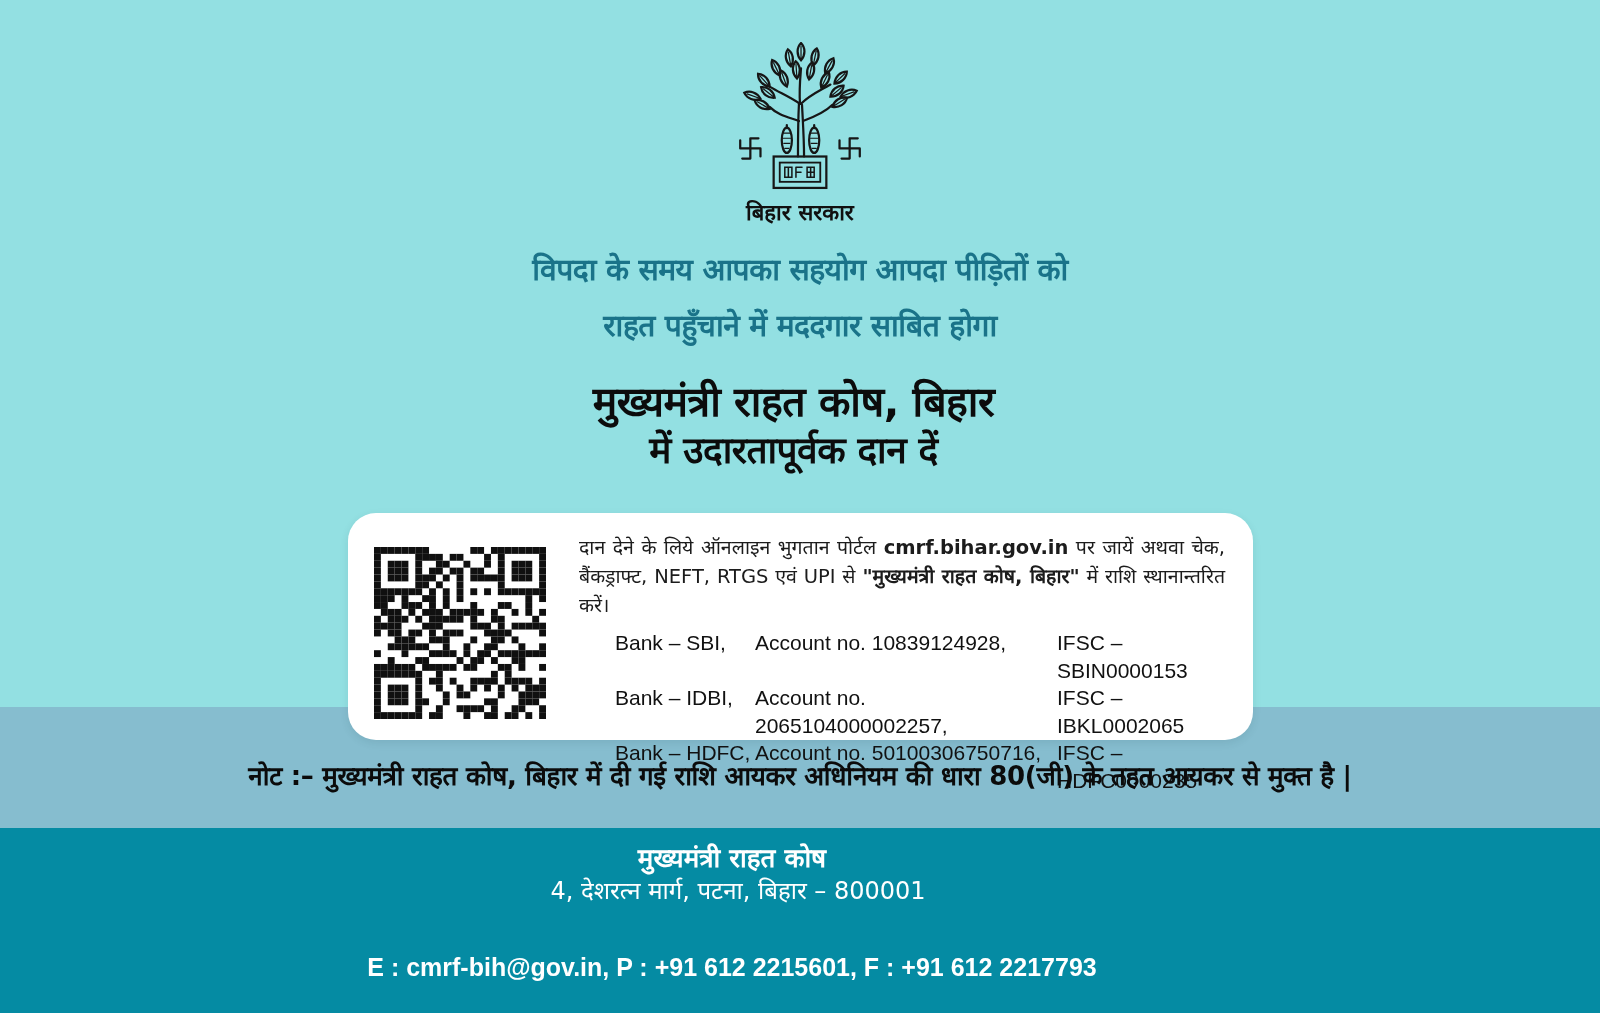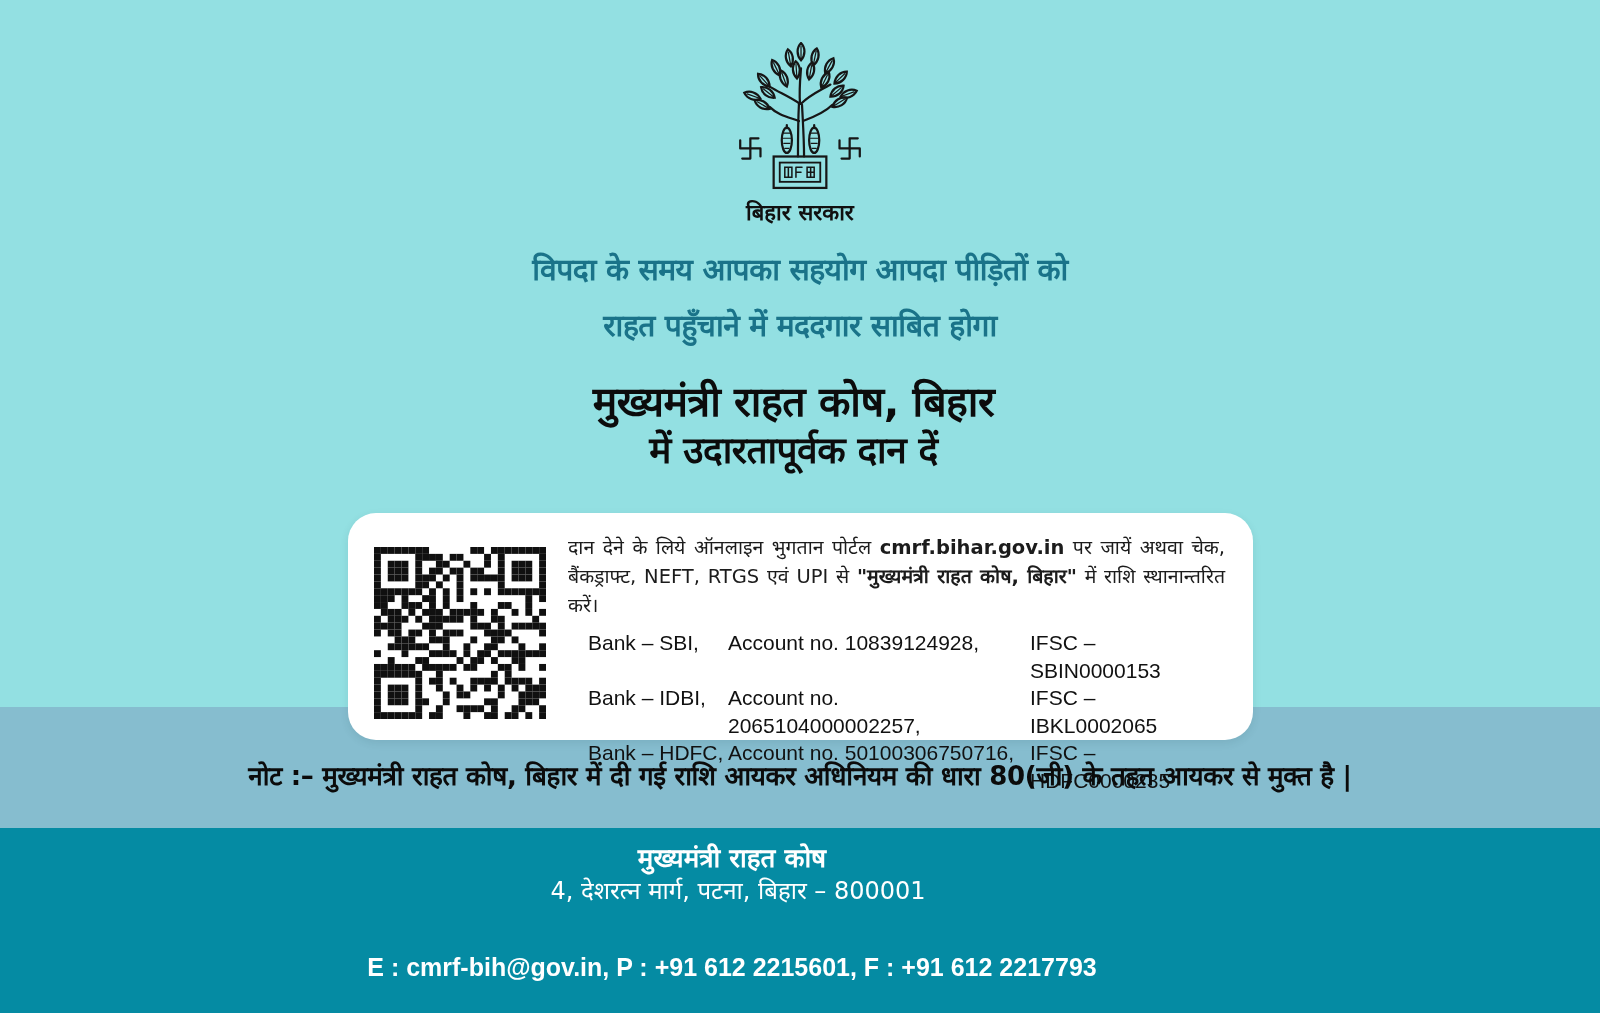--- a/index.html
+++ b/index.html
@@ -38,32 +38,32 @@
     font-weight:bold; color:#0c0c0c; letter-spacing:-0.5px;
   }
   .subheading .sub1 { display:block; font-size:41px; line-height:52px; }
   .subheading .sub2 { display:block; font-size:37px; line-height:46px; }
 
   
   .card {
     position:absolute; left:348px; top:513px; width:905px; height:227px;
     background:#ffffff; border-radius:28px;
     box-shadow:0 3px 8px rgba(20,60,70,0.10);
-    display:flex; padding:18px 28px 18px 26px;
+    display:flex; padding:18px 28px 18px 26px;gap:11px;
   }
   .qr-box { width:172px; height:172px; margin-top:16px; flex:0 0 auto; }
   .qr-box svg { width:172px; height:172px; display:block; }
   .card-right { flex:1; padding-left:22px; padding-top:2px; }
   .instruction {
     font-family:"DejaVu Sans",sans-serif;
     font-size:19.5px; line-height:29px; color:#1c1c1c;
     text-align:justify;
   }
   .instruction b { font-weight:bold; }
-  .bank-table { margin-top:9px; margin-left:20px; }
+  .bank-table { margin-top:9px; margin-left:36px; }
   .bank-row {
     display:grid; grid-template-columns:140px 302px 1fr;
     font-family:"Liberation Sans",sans-serif;
     font-size:21px; line-height:27.5px; color:#111111;
   }
 
   
   .note-line {
     position:absolute; left:0; top:757px; width:1600px;
     text-align:center;

